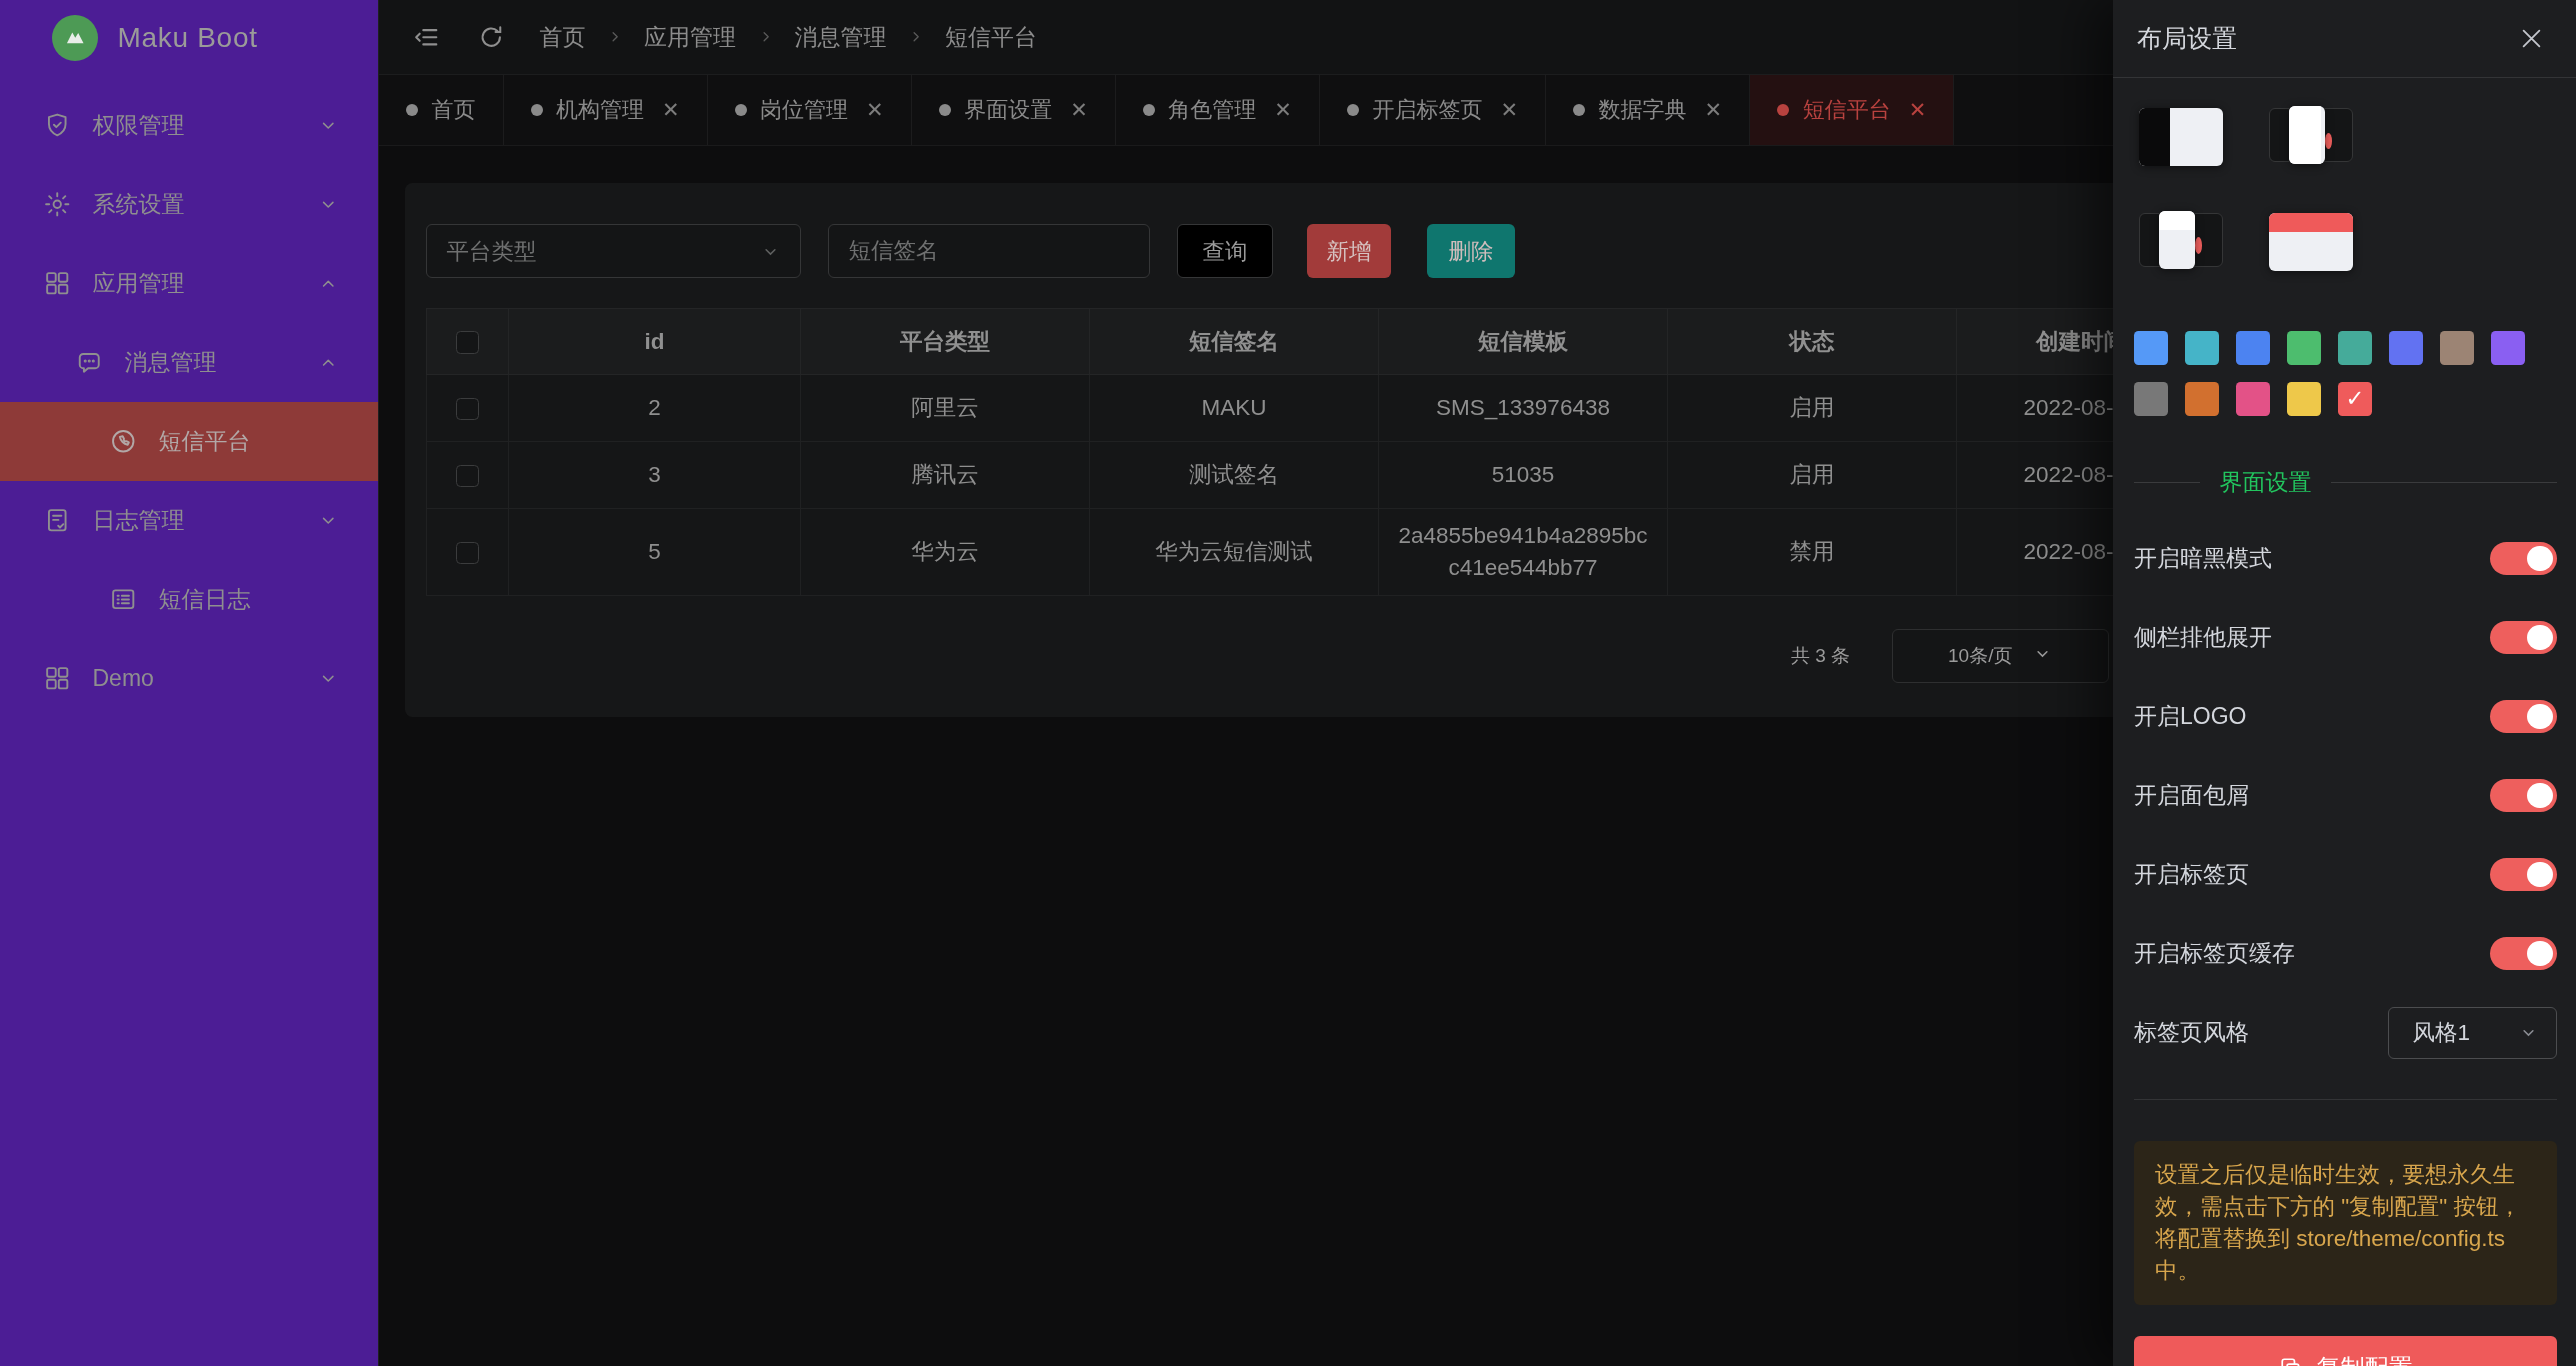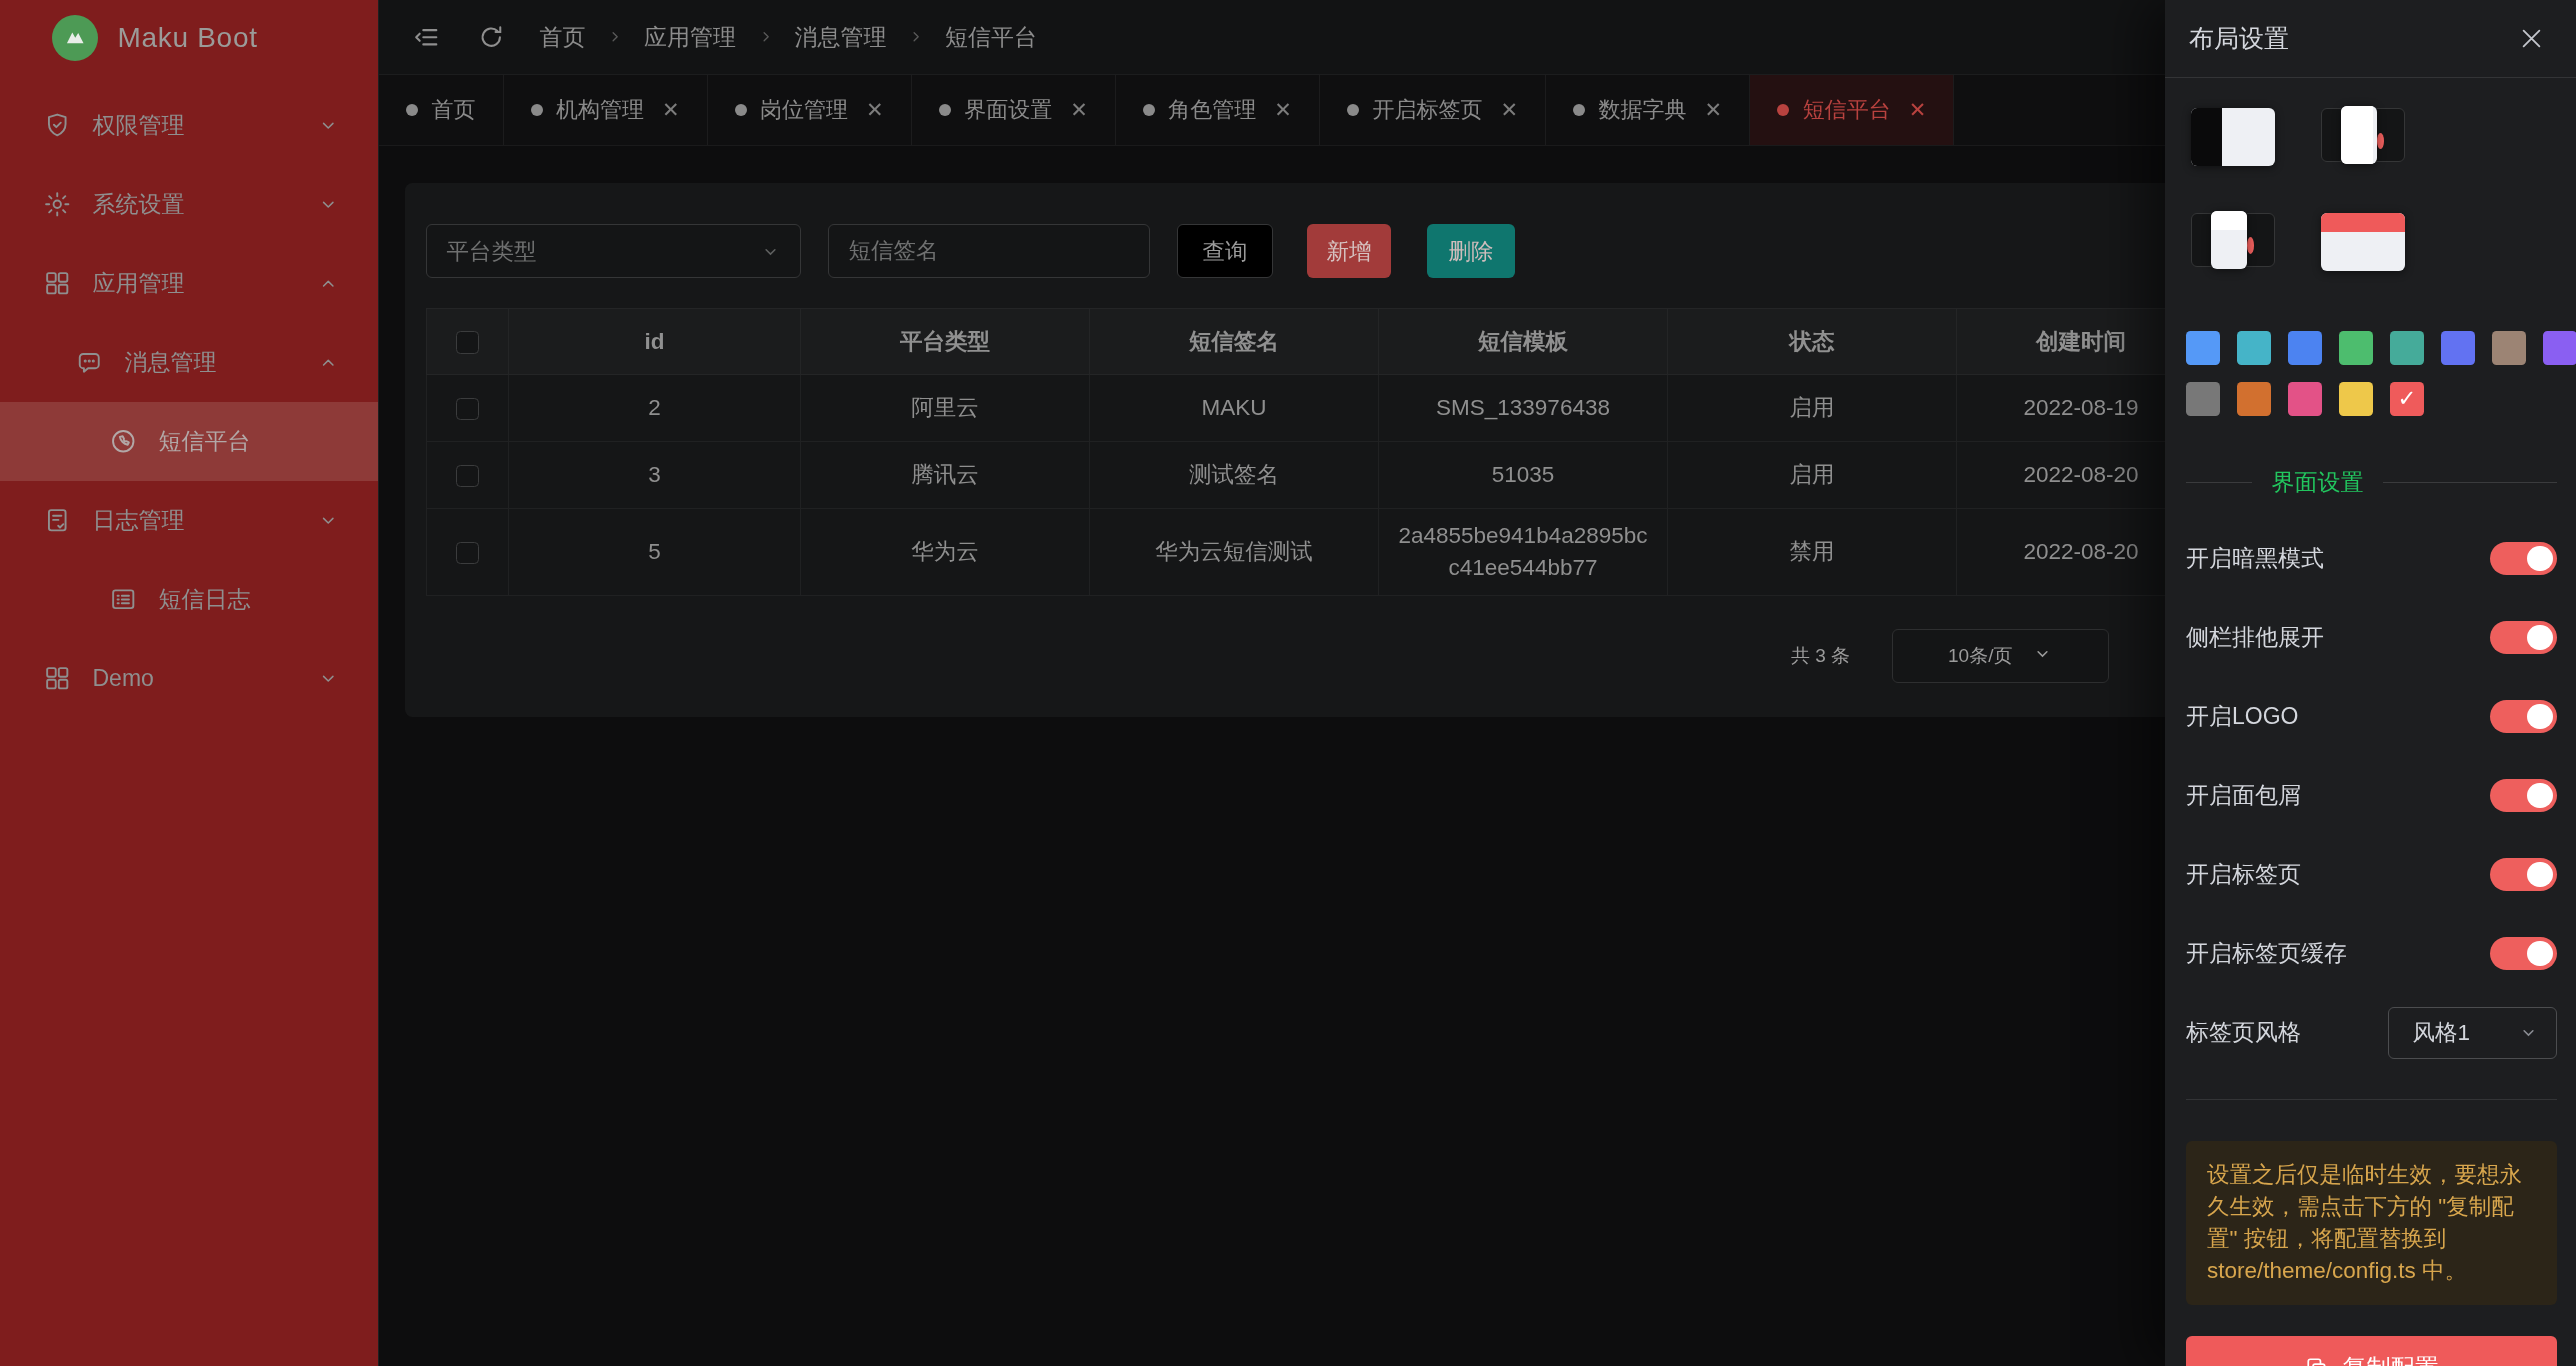--- a/index.html
+++ b/index.html
@@ -1,21 +1,21 @@
 <!DOCTYPE html>
 <html style="font-size:12px"><head>
 <meta charset="utf-8">
 <style>
   * { margin:0; padding:0; box-sizing:border-box; }
   html,body { width:2576px; height:1367px; overflow:hidden; background:#0e0e0f;
               font-family:"Liberation Sans", sans-serif; }
   .app { display:flex; width:2576px; height:1367px; position:relative; }
 
   
-  .sidebar { width:379px; min-width:379px; background:#7f1d1d; border-right:0.7px solid #1e1f20;
+  .sidebar { width:379px; min-width:379px; background:#4c1d95; border-right:0.7px solid #1e1f20;
              display:flex; flex-direction:column; }
   .logo-row { height:75px; display:flex; align-items:center; gap:19.5px; padding-left:52px; }
   .logo-badge { width:46px; height:46px; border-radius:50%; background:#4d9a55;
                 display:flex; align-items:center; justify-content:center; }
   .logo-badge svg { width:28.5px; height:28.5px; }
   .logo-title { font-size:28px; color:#9b9b99; font-weight:500; letter-spacing:0.7px; }
   .menu { flex:1; padding-top:10.5px; }
   .menu-item { height:79px; display:flex; align-items:center; gap:21px; color:#8f8f8f;
                font-size:23px; padding-right:39px; cursor:pointer; }
   .menu-item .mi-icon { width:28.5px; height:28.5px; flex:none; display:flex; }
@@ -69,21 +69,21 @@
   .cb { display:inline-block; width:22.5px; height:22.5px; border:1.5px solid #3b3c3d; border-radius:4.5px;
         background:#141516; cursor:pointer; vertical-align:middle; }
 
   .pager { margin-top:33px; display:flex; align-items:center; justify-content:flex-end; gap:42px;
            color:#9b9b9b; font-size:19px; padding-right:97px; }
   .pager-select { width:217px; height:54px; border:0.7px solid #2e2f30; border-radius:6px;
                   background:#141516; display:flex; align-items:center; justify-content:center;
                   gap:19.5px; color:#9b9b9b; cursor:pointer; }
 
   
-  .drawer { position:absolute; top:0; right:0; width:411px; height:1367px; background:#1d1e20;
+  .drawer { position:absolute; top:0; right:0; width:463px; height:1367px; background:#1d1e20;
             box-shadow:-18px 0 52px rgba(0,0,0,.55); display:flex; flex-direction:column; z-index:20; }
   .drawer-header { height:78px; min-height:78px; display:flex; align-items:center;
                    justify-content:space-between; padding:0 31.5px 0 24px; font-size:25px;
                    color:#d4d7dd; border-bottom:0.7px solid #333436; }
   .drawer-close { color:#c3c6cc; display:flex; cursor:pointer; } .drawer-close svg{ width:27px; height:27px; }
   .drawer-body { flex:1; overflow:hidden; padding:30px 19.5px 0 21px; }
   .thumbs { display:flex; flex-wrap:wrap; width:225px; column-gap:46px; row-gap:18px; margin-left:4.5px; }
   .thumb-cell { width:84px; cursor:pointer; }
   .thumb { width:84px; height:58px; border-radius:6px; overflow:hidden; position:relative;
            background:#eef0f4; box-shadow:0 1.5px 9px rgba(0,0,0,.45); }

